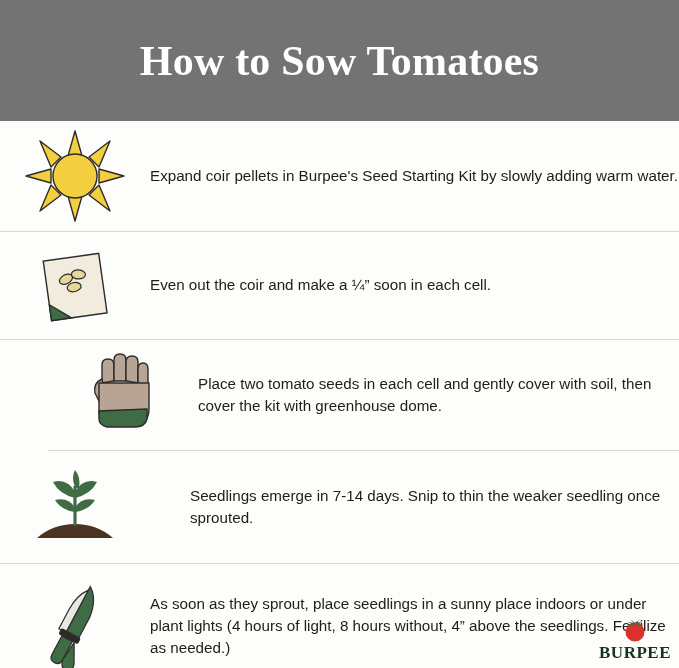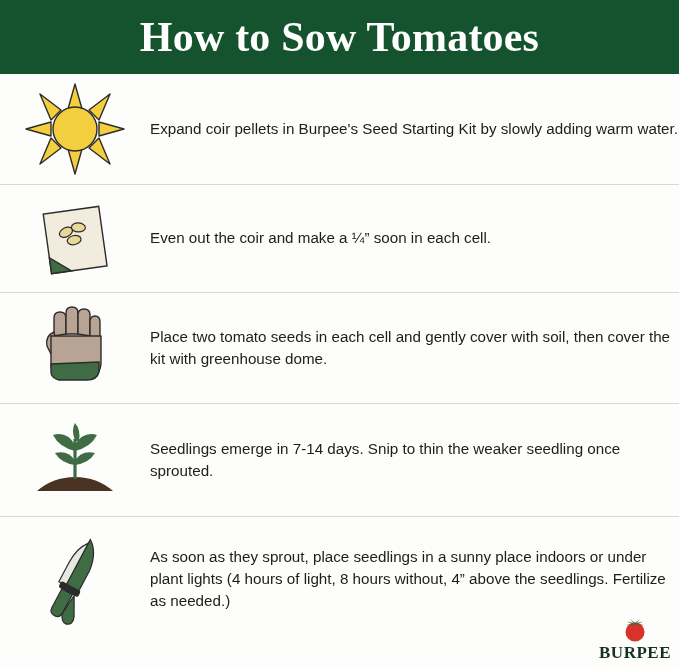--- a/index.html
+++ b/index.html
@@ -13,22 +13,22 @@
     font-family: "Liberation Sans", sans-serif;
     overflow: hidden;
   }
   .infographic {
     width: 679px;
     height: 668px;
     position: relative;
     background: #fdfdfb;
   }
   .header {
-    height: 74px;
-    background: #14532d;
+    height: 121px;
+    background: #737373;
     display: flex;
     align-items: center;
     justify-content: center;
   }
   .header-title {
     font-family: "Liberation Serif", serif;
     font-weight: bold;
     font-size: 42px;
     color: #ffffff;
     letter-spacing: 0.2px;
@@ -44,22 +44,22 @@
     align-items: center;
     border-bottom: 1px solid #d8d8d2;
     box-sizing: border-box;
     position: relative;
   }
   .step:last-child {
     border-bottom: none;
   }
   .step-1 { height: 111px; }
   .step-2 { height: 108px; }
-  .step-3 { height: 111px; }
-  .step-4 { height: 113px; }
+  .step-3 { height: 111px; margin-left: 48px; }
+  .step-4 { height: 113px; gap: 40px; }
   .step-5 { height: 124px; }
 
   .icon-cell {
     width: 150px;
     min-width: 150px;
     display: flex;
     align-items: center;
     justify-content: center;
   }
   .text-cell {

